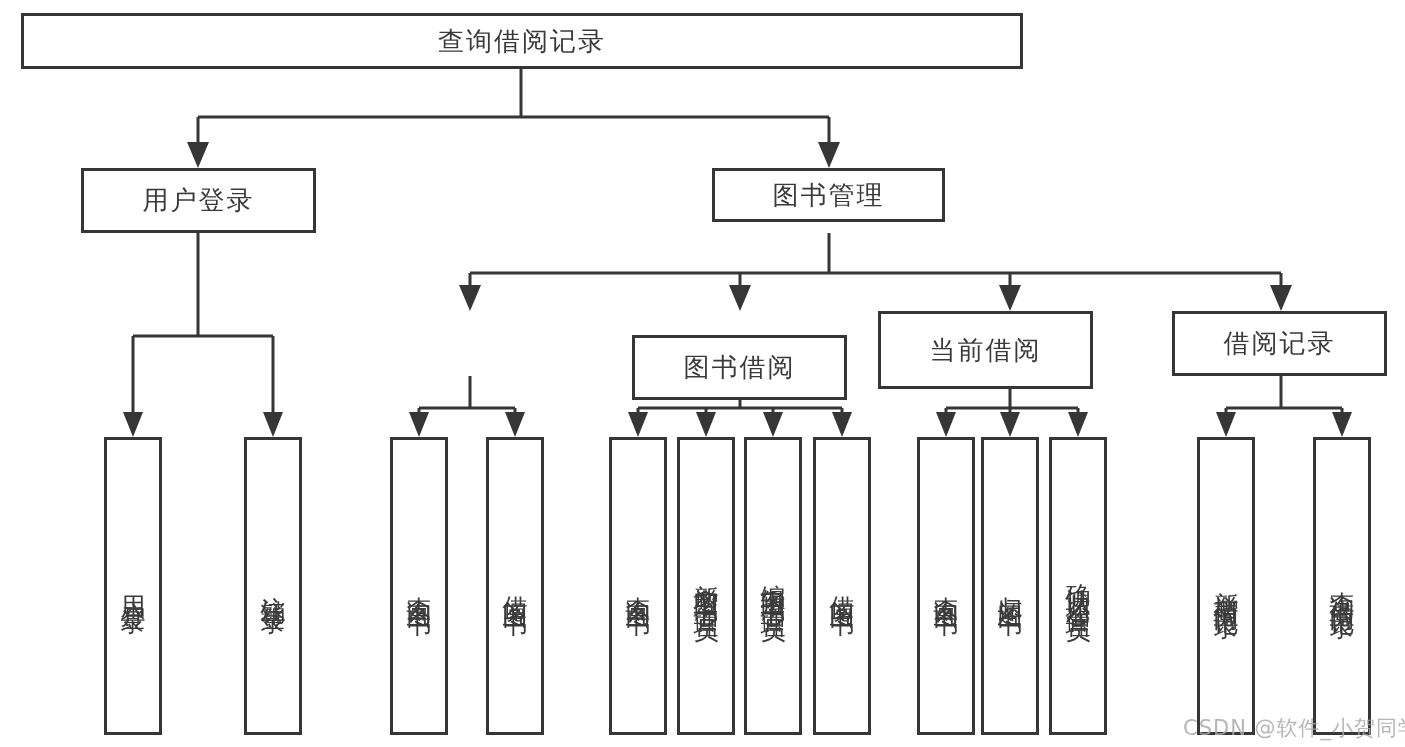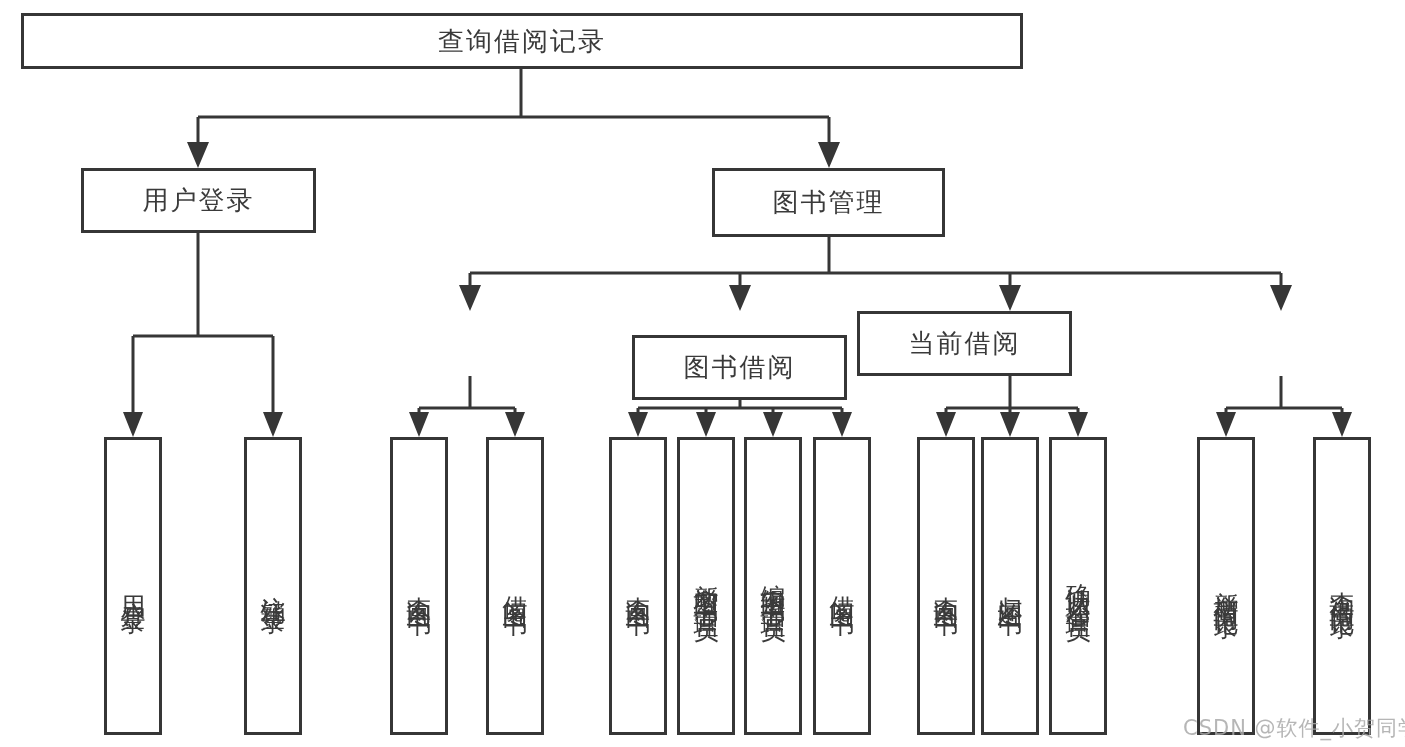--- a/index.html
+++ b/index.html
@@ -75,24 +75,25 @@
       M628 412 L648 412 L638 437 Z  M696 412 L716 412 L706 437 Z
       M763 412 L783 412 L773 437 Z  M832 412 L852 412 L842 437 Z
       M936 412 L956 412 L946 437 Z  M1000 412 L1020 412 L1010 437 Z
       M1068 412 L1088 412 L1078 437 Z  M1216 412 L1236 412 L1226 437 Z
       M1332 412 L1352 412 L1342 437 Z"></path>
   </svg>
 
   <div class="node h" style="left:21px; top:13px; width:1002px; height:56px;">查询借阅记录</div>
 
   <div class="node h" style="left:81px; top:168px; width:235px; height:65px;">用户登录</div>
-  <div class="node h" style="left:712px; top:168px; width:233px; height:69px;">图书管理</div>
+  <div class="node h" style="left:712px; top:168px; width:233px; height:54px;">图书管理</div>
 
   <div class="node h" style="left:632px; top:311px; width:215px; height:65px;margin-top:24px;">图书借阅</div>
-  <div class="node h" style="left:857px; top:311px; width:215px; height:65px;">当前借阅</div>
+  <div class="node h" style="left:878px; top:311px; width:215px; height:78px;">当前借阅</div>
+  <div class="node h" style="left:1172px; top:311px; width:215px; height:65px;">借阅记录</div>
 
   <div class="node v" style="left:104px; top:437px; width:58px; height:298px;">用户登录</div>
   <div class="node v" style="left:244px; top:437px; width:58px; height:298px;">注销登录</div>
 
   <div class="node v" style="left:390px; top:437px; width:58px; height:298px;">查询图书</div>
   <div class="node v" style="left:486px; top:437px; width:58px; height:298px;">借阅图书</div>
 
   <div class="node v" style="left:609px; top:437px; width:58px; height:298px;">查询图书</div>
   <div class="node v" style="left:677px; top:437px; width:58px; height:298px;">新增图书（管理员）</div>
   <div class="node v" style="left:744px; top:437px; width:58px; height:298px;">编辑图书（管理员）</div>

